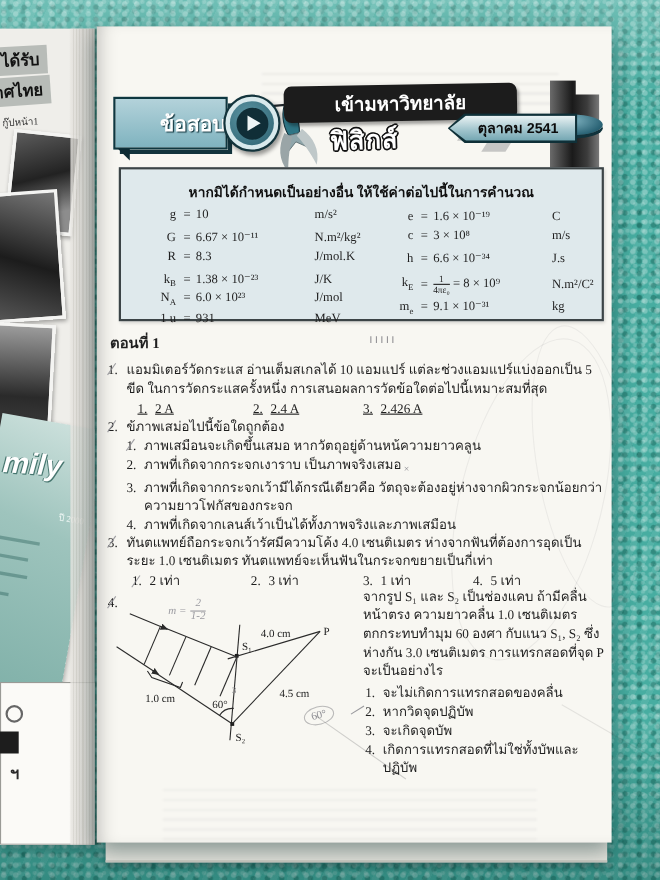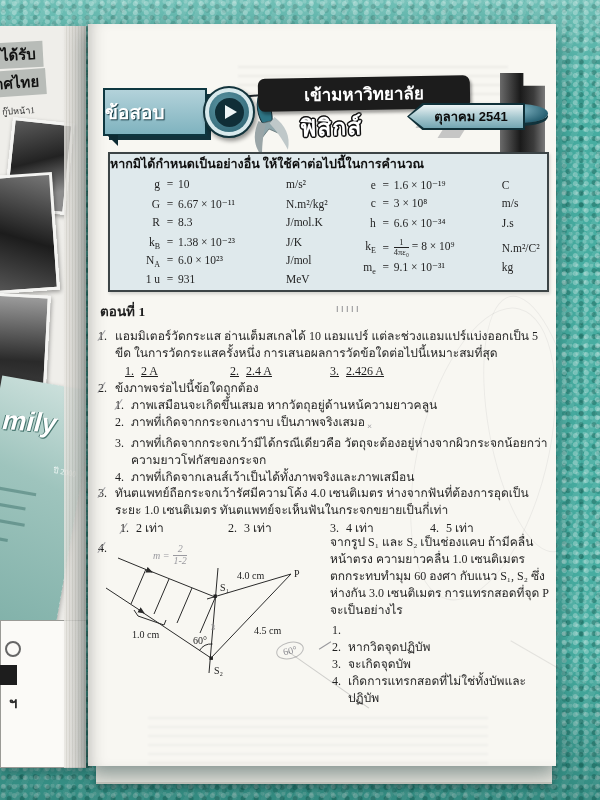--- a/index.html
+++ b/index.html
@@ -59,21 +59,21 @@
     box-shadow:0 3px 6px rgba(0,30,30,.4);border-bottom:2px solid #cfcdc5;}
 
   
   .main-page{position:absolute;left:88px;top:24px;width:468px;height:742px;background:#f8f7f2;
     box-shadow:0 8px 20px rgba(0,40,40,.45), inset 12px 0 18px -12px rgba(0,0,0,.30);}
   .smudge{position:absolute;opacity:.07;background:repeating-linear-gradient(0deg,#556 0 2px,transparent 2px 9px);filter:blur(1px);}
 
   
   .exam-box{position:absolute;left:15px;top:64px;width:104px;height:48px;
     background:linear-gradient(180deg,#b3d2da,#7fb3bf);border:2px solid #0e3740;
-    box-shadow:5px 5px 0 -1px #12333c;display:flex;align-items:center;justify-content:flex-start;}
+    box-shadow:5px 5px 0 -1px #12333c;display:flex;align-items:center;justify-content:flex-end;}
   .exam-box::before{content:"";position:absolute;left:2px;bottom:-12px;border-top:11px solid #0d2b33;
     border-left:11px solid transparent;}
   .exam-label{font-family:"Liberation Sans","DejaVu Sans",sans-serif;font-weight:bold;font-size:19px;color:#fff;
     text-shadow:1px 1px 1px #10343d;}
   .stick{position:absolute;left:140px;top:70px;width:70px;border-top:2px solid #20262a;transform:rotate(-5deg);}
   .play{position:absolute;left:115px;top:62px;width:52px;height:52px;border-radius:50%;
     background:#d8e9ec;border:2px solid #13343c;display:flex;align-items:center;justify-content:center;
     box-shadow:2px 3px 4px rgba(0,0,0,.4);}
   .play-mid{width:40px;height:40px;border-radius:50%;background:radial-gradient(circle at 40% 35%,#5d96a4,#2a5f6e);
     display:flex;align-items:center;justify-content:center;}
@@ -96,21 +96,21 @@
   .date-arrow-in span{font-family:"Liberation Sans","DejaVu Sans",sans-serif;font-weight:bold;font-size:13px;color:#0c0c0c;padding-left:10px;}
   .ribbon{position:absolute;left:412px;top:49px;width:45px;height:80px;
     clip-path:polygon(0 0,52% 0,52% 16%,100% 16%,100% 100%,0 100%);
     background:linear-gradient(90deg,#6a6a6a,#1a1a1a 45%,#3c3c3c 75%,#7a7a7a);}
   .disc{position:absolute;left:404px;top:80px;width:56px;height:19px;border-radius:50%;
     background:radial-gradient(ellipse at 50% 30%,#7fb2c0,#2a6375 70%,#17444f);box-shadow:0 3px 0 #10333c;}
 
   
   .ctable{position:absolute;left:20px;top:128px;width:441px;height:140px;background:var(--table-bg);
     border:2px solid #3c4446;box-shadow:1px 2px 3px rgba(0,0,0,.15);}
-  .ctable-title{text-align:left;font-weight:bold;font-size:12.5px;padding-top:0;color:#101010;}
+  .ctable-title{text-align:center;font-weight:bold;font-size:12.5px;padding-top:11px;color:#101010;}
   .ctable-body{display:grid;grid-template-columns:52% 48%;padding:4px 6px 4px 16px;}
   .crow{display:grid;grid-template-columns:36px 16px 108px 1fr;align-items:baseline;height:19px;font-size:11.5px;}
   .crow.tall{height:25px;align-items:center;}
   .csym{text-align:right;padding-right:2px;}
   .csym sub{font-size:8px;}
   .ceq{text-align:center;}
   .frac{display:inline-block;text-align:center;font-size:8.5px;vertical-align:middle;line-height:1.05;}
   .frac .fnum{display:block;border-bottom:1px solid #222;padding:0 3px;}
   .frac .fden{display:block;}
 
@@ -309,21 +309,21 @@
     <div class="choices-row q1-cols">
       <span class="choice"><span class="cnum">1.</span><span>2 A</span></span>
       <span class="choice"><span class="cnum">2.</span><span>2.4 A</span></span>
       <span class="choice"><span class="cnum">3.</span><span>2.426 A</span></span>
     </div>
   </div>
 
   <div class="q" style="top:356px;">
     <div class="qrow">
       <span class="qnum"><i class="pencil-slash"></i><span>2.</span></span>
-      <span class="qtext">ข้งภาพจร่อไปนี้ข้อใดถูกต้อง</span>
+      <span class="qtext">ข้ภาพเสม่อไปนี้ข้อใดถูกต้อง</span>
     </div>
     <div class="vlist">
       <div class="vitem">
           <span class="cnum"><i class="pencil-slash"></i><span>1.</span></span>
           <span>ภาพเสมือนจะเกิดขึ้นเสมอ หากวัตถุอยู่ด้านหน้ความยาวคลูน</span>
         </div>
       <div class="vitem">
           <span class="cnum">2.</span>
           <span><span>ภาพที่เกิดจากกระจกเงาราบ เป็นภาพจริงเสมอ</span><span class="pencil-x">×</span></span>
         </div>
@@ -339,21 +339,21 @@
   </div>
 
   <div class="q" style="top:461px;">
     <div class="qrow">
       <span class="qnum"><i class="pencil-slash"></i><span>3.</span></span>
       <span class="qtext">ทันตแพทย์ถือกระจกเว้ารัศมีความโค้ง 4.0 เซนติเมตร ห่างจากฟันที่ต้องการอุดเป็นระยะ 1.0 เซนติเมตร ทันตแพทย์จะเห็นฟันในกระจกขยายเป็นกี่เท่า</span>
     </div>
     <div class="choices-row q3-cols" style="position:relative;">
       <span class="choice"><span class="cnum"><i class="pencil-slash"></i><span>1.</span></span><span>2 เท่า</span></span>
       <span class="choice"><span class="cnum">2.</span><span>3 เท่า</span></span>
-      <span class="choice"><span class="cnum">3.</span><span>4 เท่า</span></span>
+      <span class="choice"><span class="cnum">3.</span><span>1 เท่า</span></span>
       <span class="choice"><span class="cnum">4.</span><span>5 เท่า</span></span>
       <span class="hand-frac">
         <span>m =</span>
         <span class="hf"><span class="n">2</span><span>1-2</span></span>
       </span>
     </div>
   </div>
 
   <div class="q" style="top:510px;">
     <div class="q4-wrap">
@@ -395,20 +395,21 @@
           <text class="dtext" x="150" y="88">4.5 cm</text>
           <text class="dtext" x="89" y="98">60°</text>
           <text class="faint" x="107" y="84">3</text>
         </svg>
       </div>
       <div class="q4-right">
         <div class="stem">จากรูป S₁ และ S₂ เป็นช่องแคบ ถ้ามีคลื่นหน้าตรง ความยาวคลื่น 1.0 เซนติเมตร ตกกระทบทำมุม 60 องศา กับแนว S₁, S₂ ซึ่งห่างกัน 3.0 เซนติเมตร การแทรกสอดที่จุด P จะเป็นอย่างไร</div>
         <div class="vlist" style="margin-left:2px;">
           <div class="vitem">
               <span class="cnum">1.</span>
+              <span>จะไม่เกิดการแทรกสอดของคลื่น</span>
             </div>
           <div class="vitem">
               <i class="pencil-check"></i>
               <span class="cnum">2.</span>
               <span>หากวิดจุดปฏิบัพ</span>
             </div>
           <div class="vitem">
               <span class="cnum">3.</span>
               <span>จะเกิดจุดบัพ</span>
             </div>

